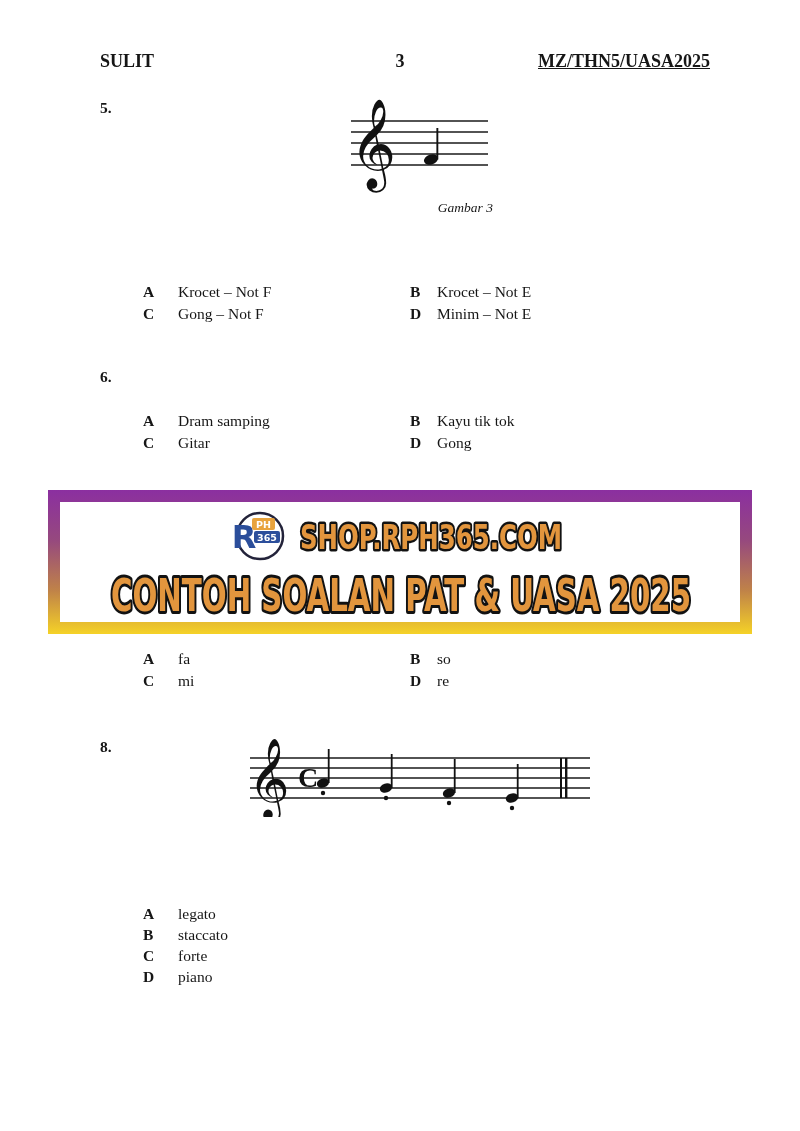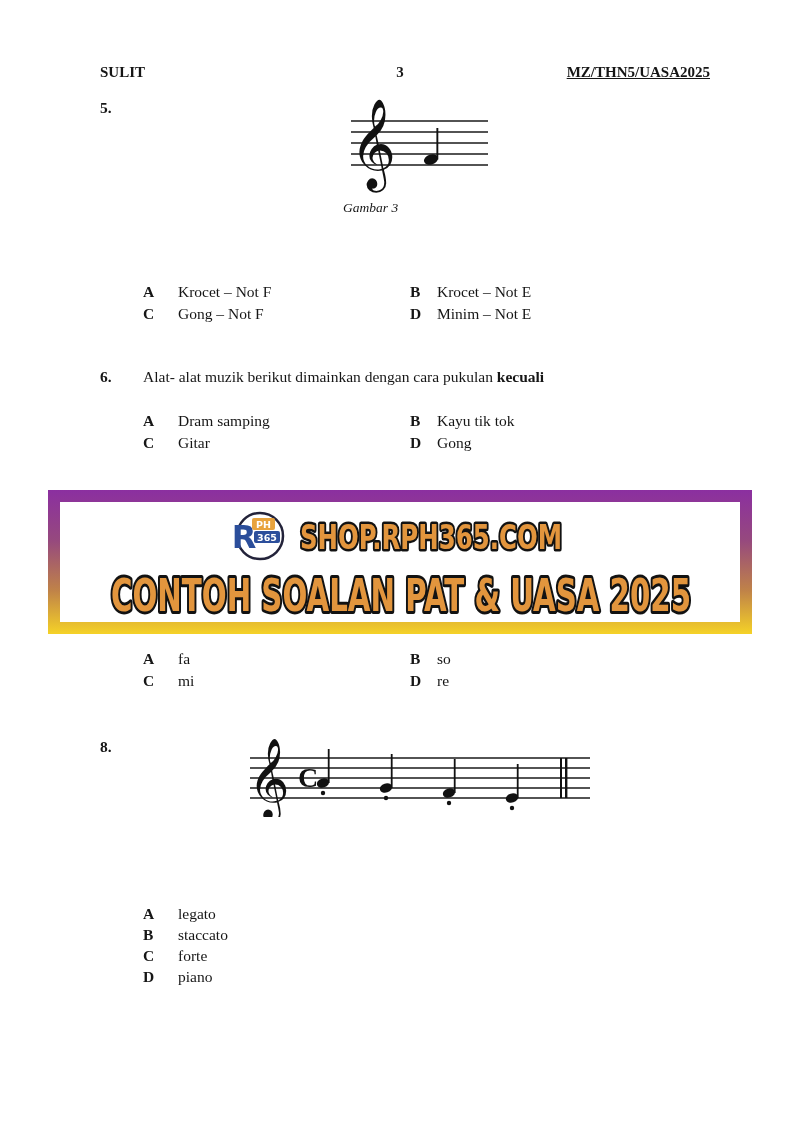--- a/index.html
+++ b/index.html
@@ -12,22 +12,22 @@
   .bold{font-weight:bold;}
   .italic{}
   .qnum{position:absolute;left:100px;font-weight:bold;white-space:nowrap;}
   .para{position:absolute;left:143px;white-space:nowrap;}
   .row{position:absolute;left:0;width:100%;height:22px;}
   .row > span{position:absolute;top:0;white-space:nowrap;}
   .L1{left:143px;font-weight:bold;}
   .T1{left:172px;margin-left:6px;}
   .L2{left:410px;font-weight:bold;}
   .T2{left:437px;}
-  .caption{position:absolute;font-style:italic;font-size:13.5px;text-align:left;}
-  .header-span{position:absolute;top:17px;font-weight:bold;font-size:15px;white-space:nowrap;}
+  .caption{position:absolute;font-style:italic;font-size:13.5px;text-align:right;}
+  .header-span{position:absolute;top:4px;font-weight:bold;font-size:18px;white-space:nowrap;}
   .staff-svg{position:absolute;}
   
   .banner{
     position:absolute;left:48px;top:490px;width:704px;height:144px;
     background:linear-gradient(180deg,#8b2fa0 0%,#96497e 35%,#c08348 70%,#f5d227 100%);
     cursor:pointer;
   }
   .banner-inner{position:absolute;left:12px;top:12px;right:12px;bottom:12px;background:#ffffff;}
   .btxt{
     font-family:"DejaVu Sans", sans-serif;font-weight:bold;
@@ -74,23 +74,20 @@
     <span class="T2">Krocet – Not E</span>
   </div>
   <div class="row" style="top:305px;">
     <span class="L1">C</span>
     <span class="T1">Gong – Not F</span>
     <span class="L2">D</span>
     <span class="T2">Minim – Not E</span>
   </div>
 
   <span class="qnum" style="top:368px;">6.</span>
-  <div class="para" style="top:368px;">
-    <span>Alat- alat muzik berikut dimainkan dengan cara pukulan </span><span class="bold">kecuali</span>
-  </div>
 
   <div class="row" style="top:412px;">
     <span class="L1">A</span>
     <span class="T1">Dram samping</span>
     <span class="L2">B</span>
     <span class="T2">Kayu tik tok</span>
   </div>
   <div class="row" style="top:434px;">
     <span class="L1">C</span>
     <span class="T1">Gitar</span>

